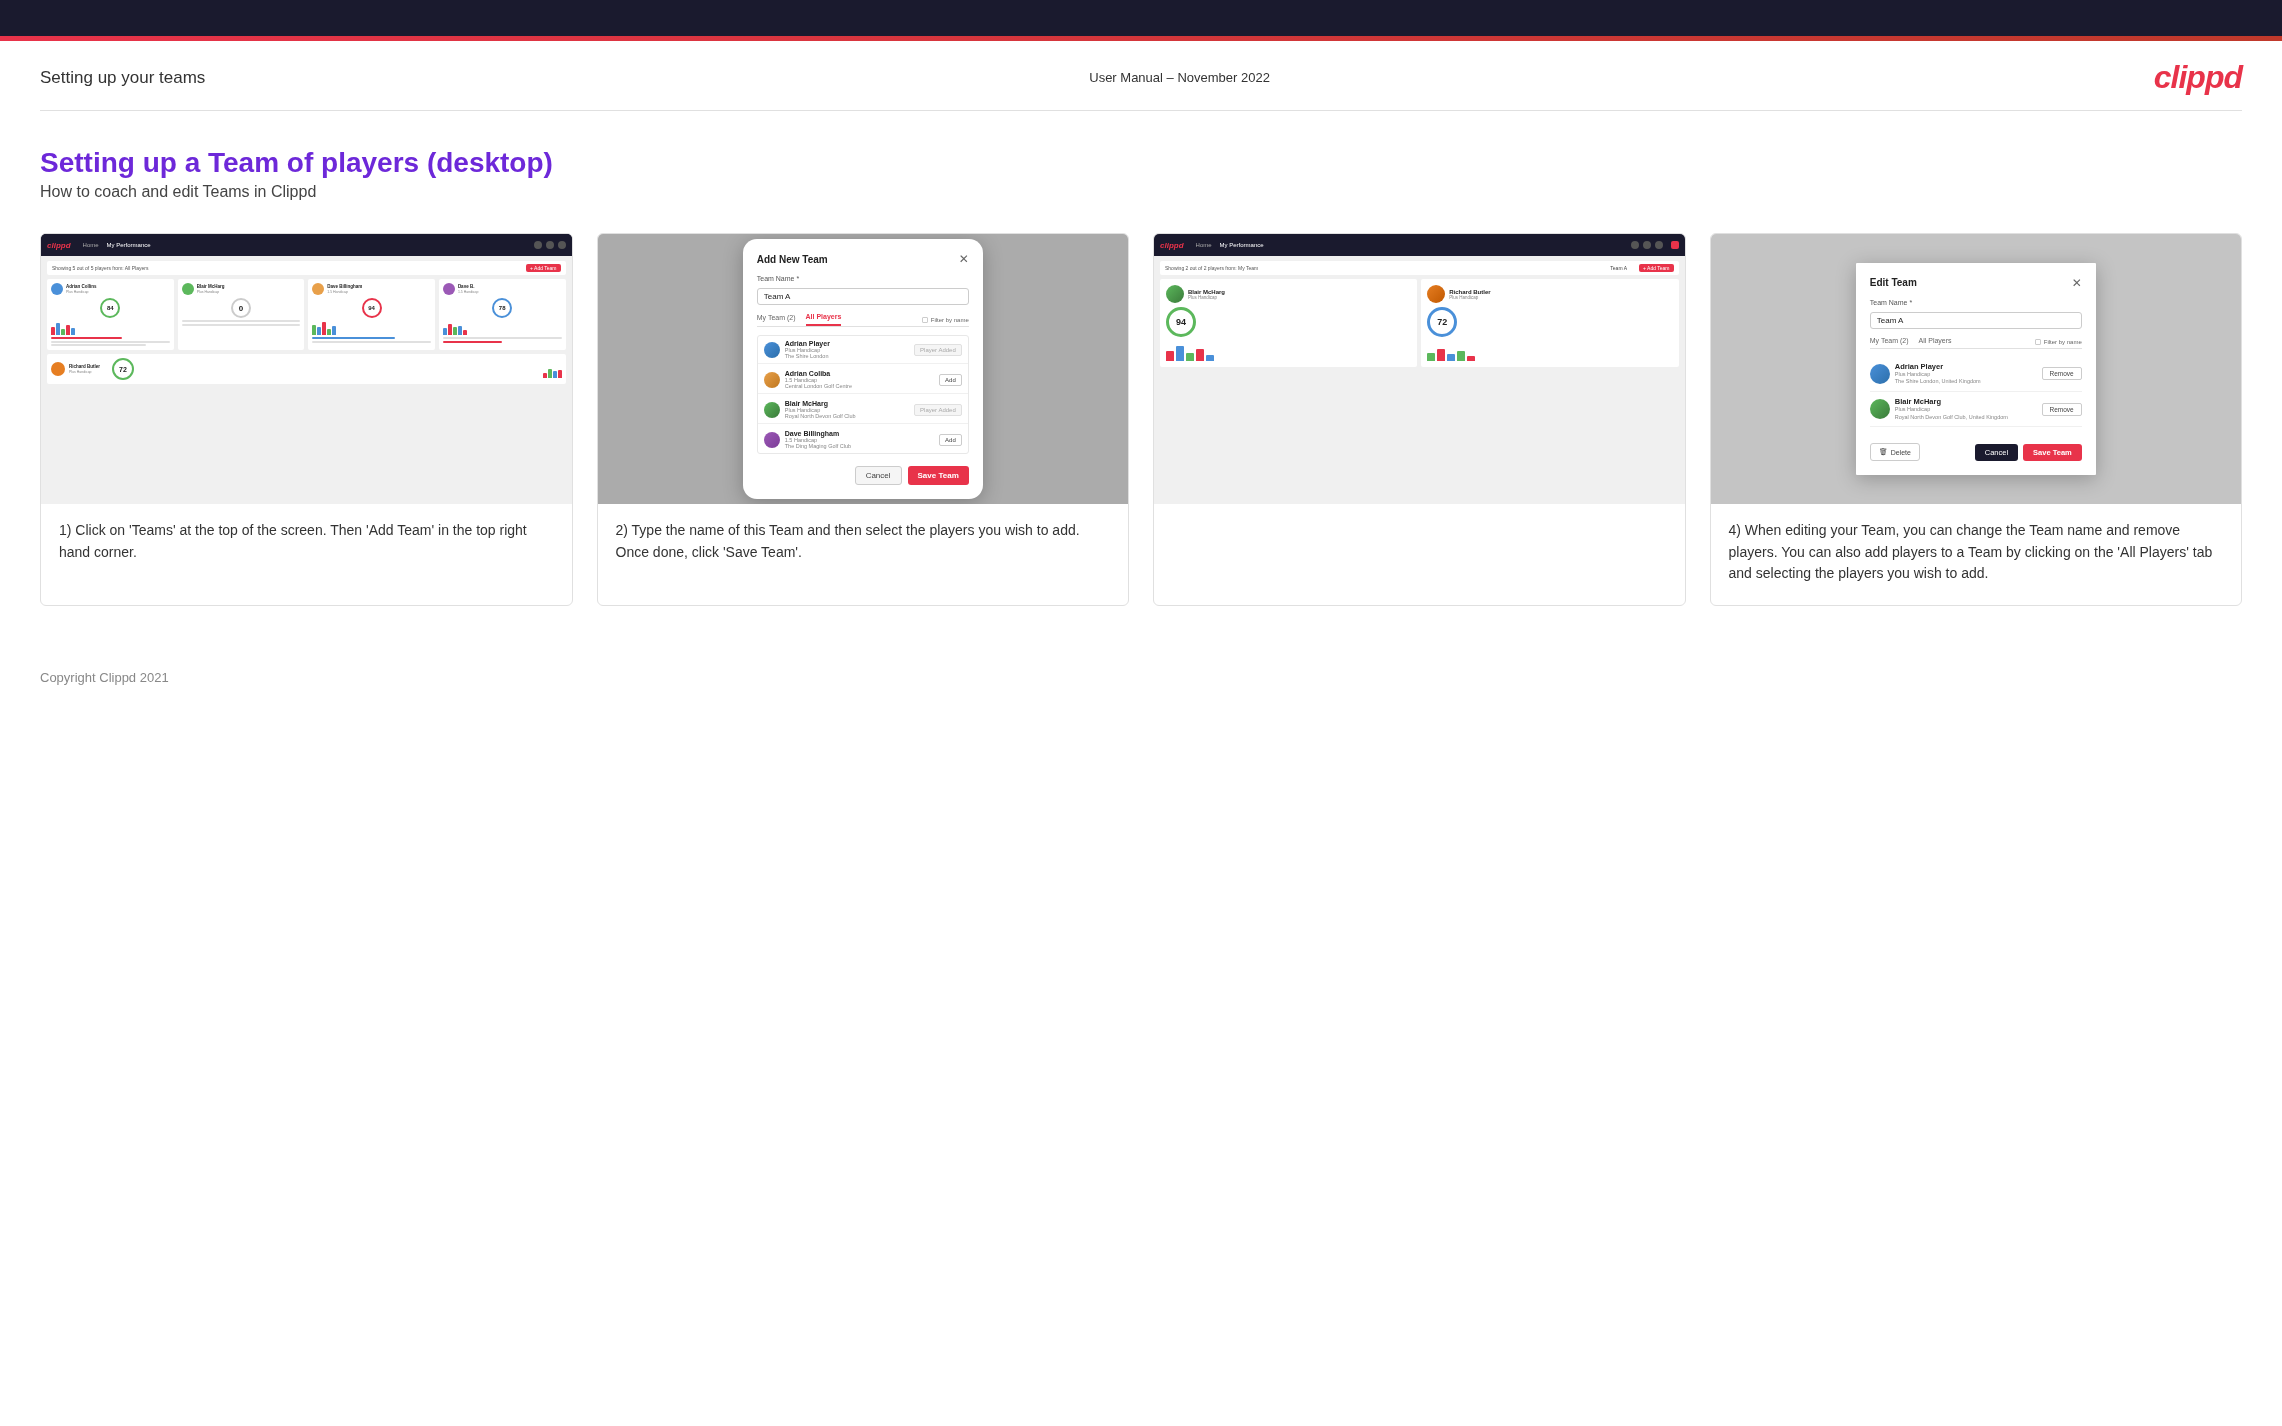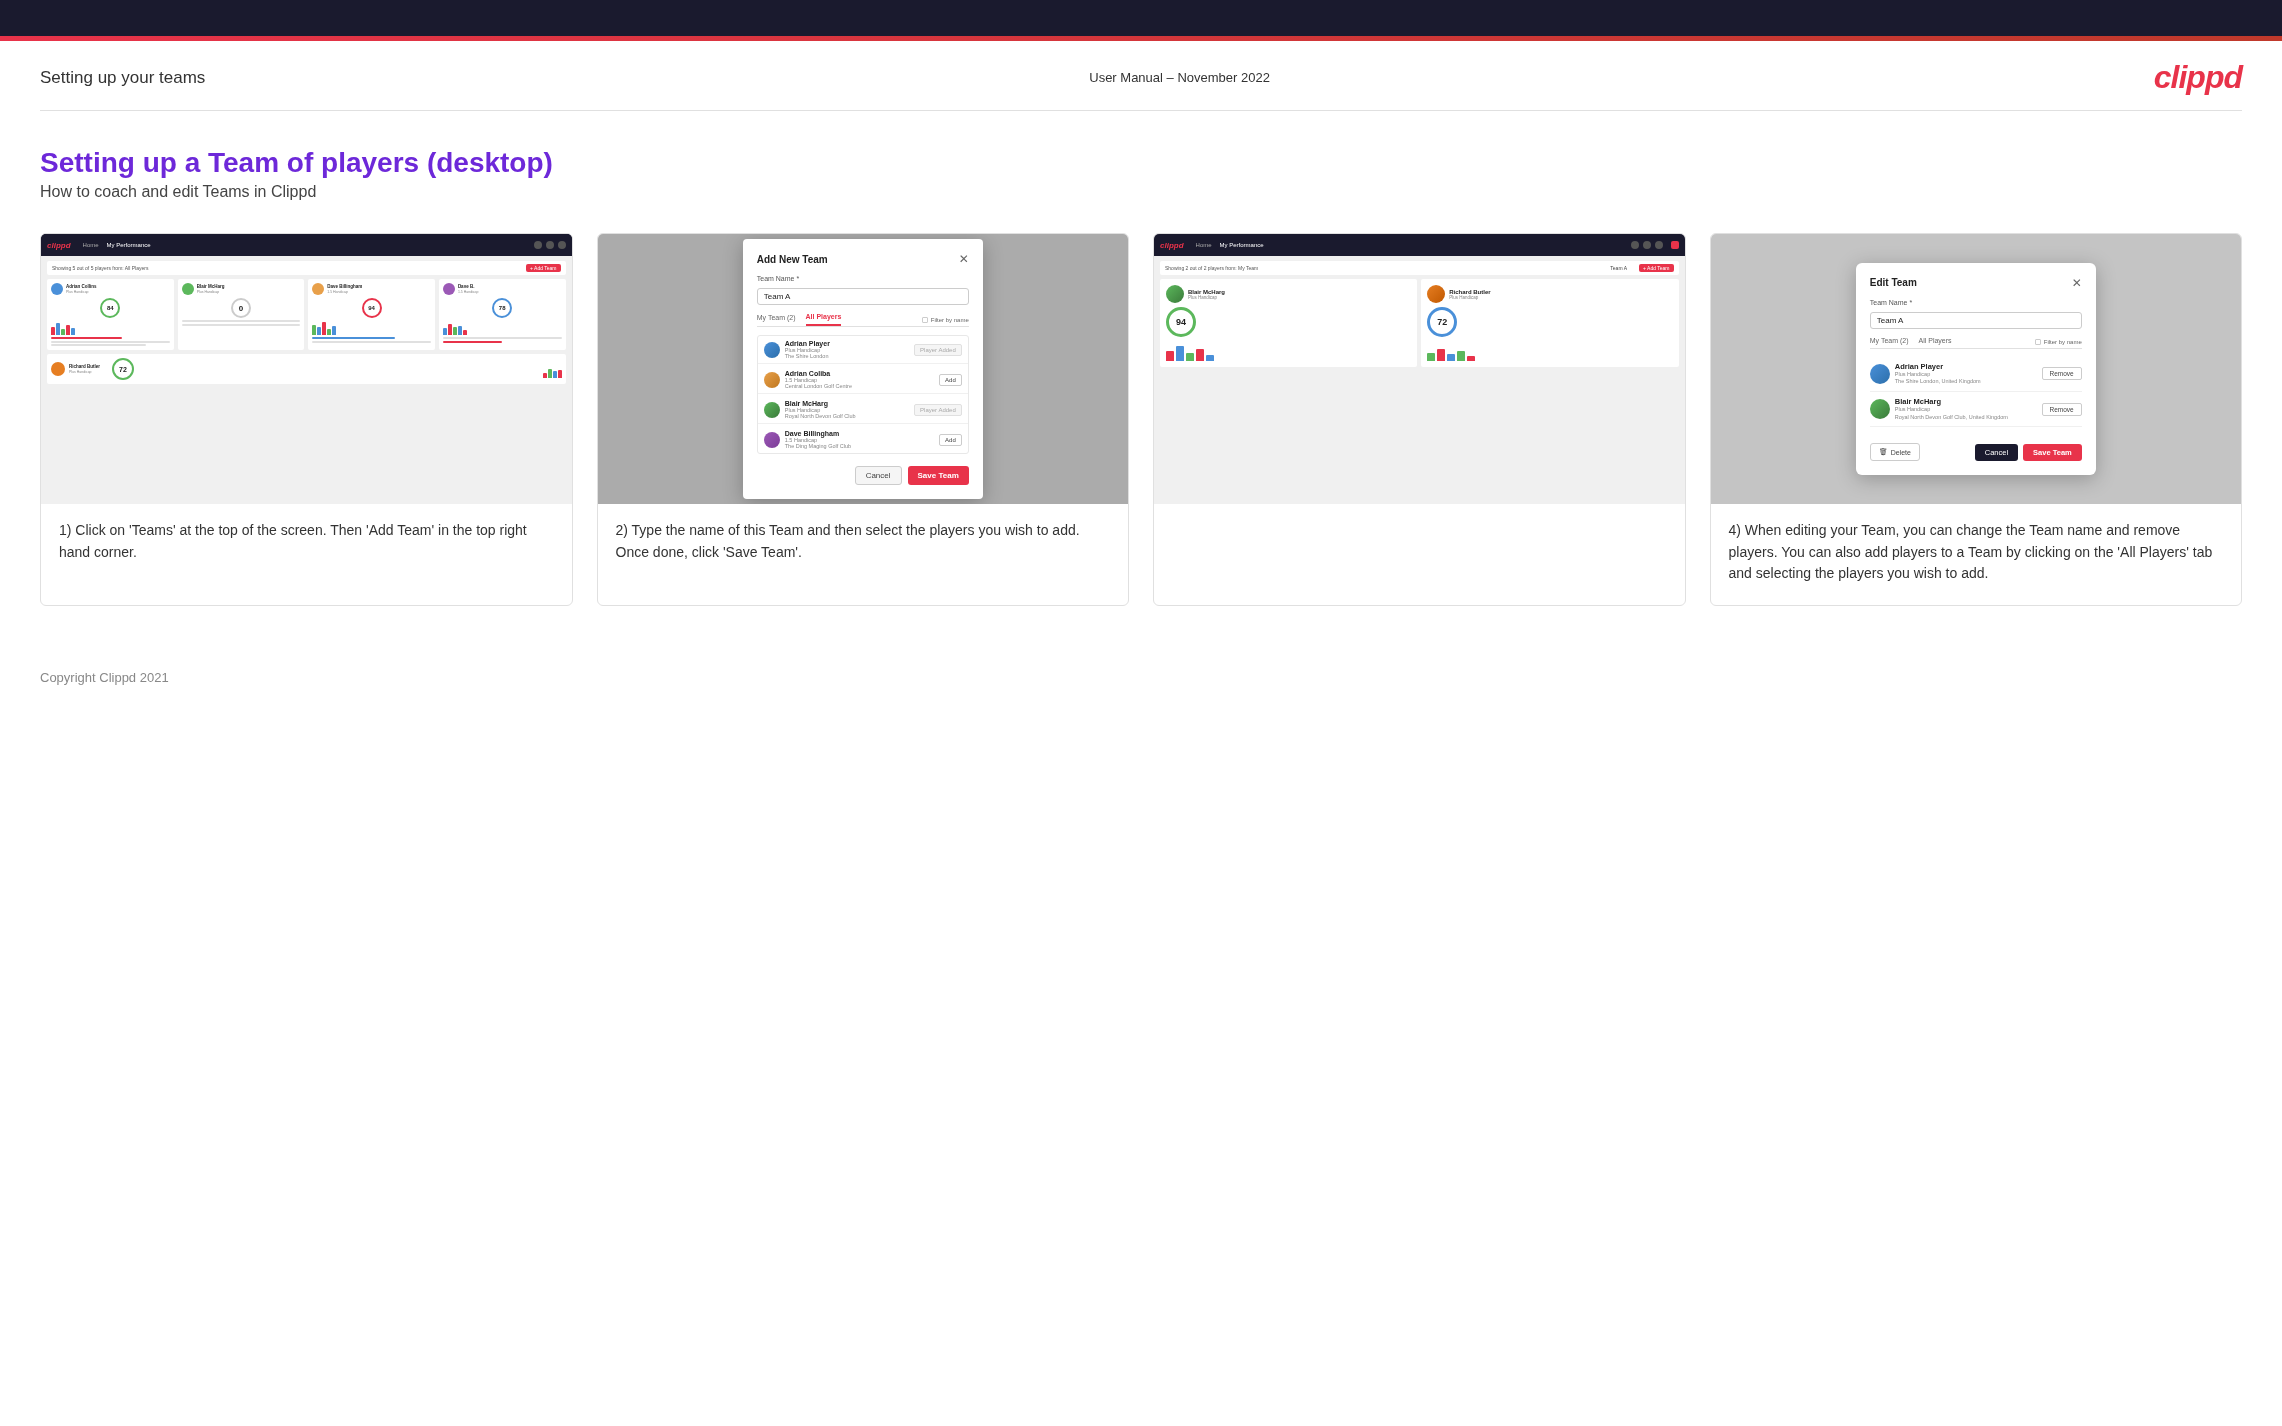--- a/index.html
+++ b/index.html
@@ -250,21 +250,21 @@
     .ss2 {
       background: rgba(0,0,0,0.3);
       width: 100%;
       height: 100%;
       display: flex;
       align-items: center;
       justify-content: center;
     }
     .dialog {
       background: #fff;
-      border-radius: 4px;
+      border-radius: 14px;
       width: 92%;
       max-width: 240px;
       box-shadow: 0 4px 20px rgba(0,0,0,0.25);
       padding: 14px;
     }
     .dialog-header {
       display: flex;
       justify-content: space-between;
       align-items: center;
       margin-bottom: 10px;
@@ -492,21 +492,21 @@
     .ss4 {
       background: rgba(0,0,0,0.2);
       width: 100%;
       height: 100%;
       display: flex;
       align-items: center;
       justify-content: center;
     }
     .edit-dialog {
       background: #fff;
-      border-radius: 6px;
+      border-radius: 1px;
       width: 92%;
       max-width: 240px;
       box-shadow: 0 4px 20px rgba(0,0,0,0.25);
       padding: 14px;
     }
     .edit-player-row {
       display: flex;
       align-items: center;
       padding: 5px 0;
       gap: 5px;

